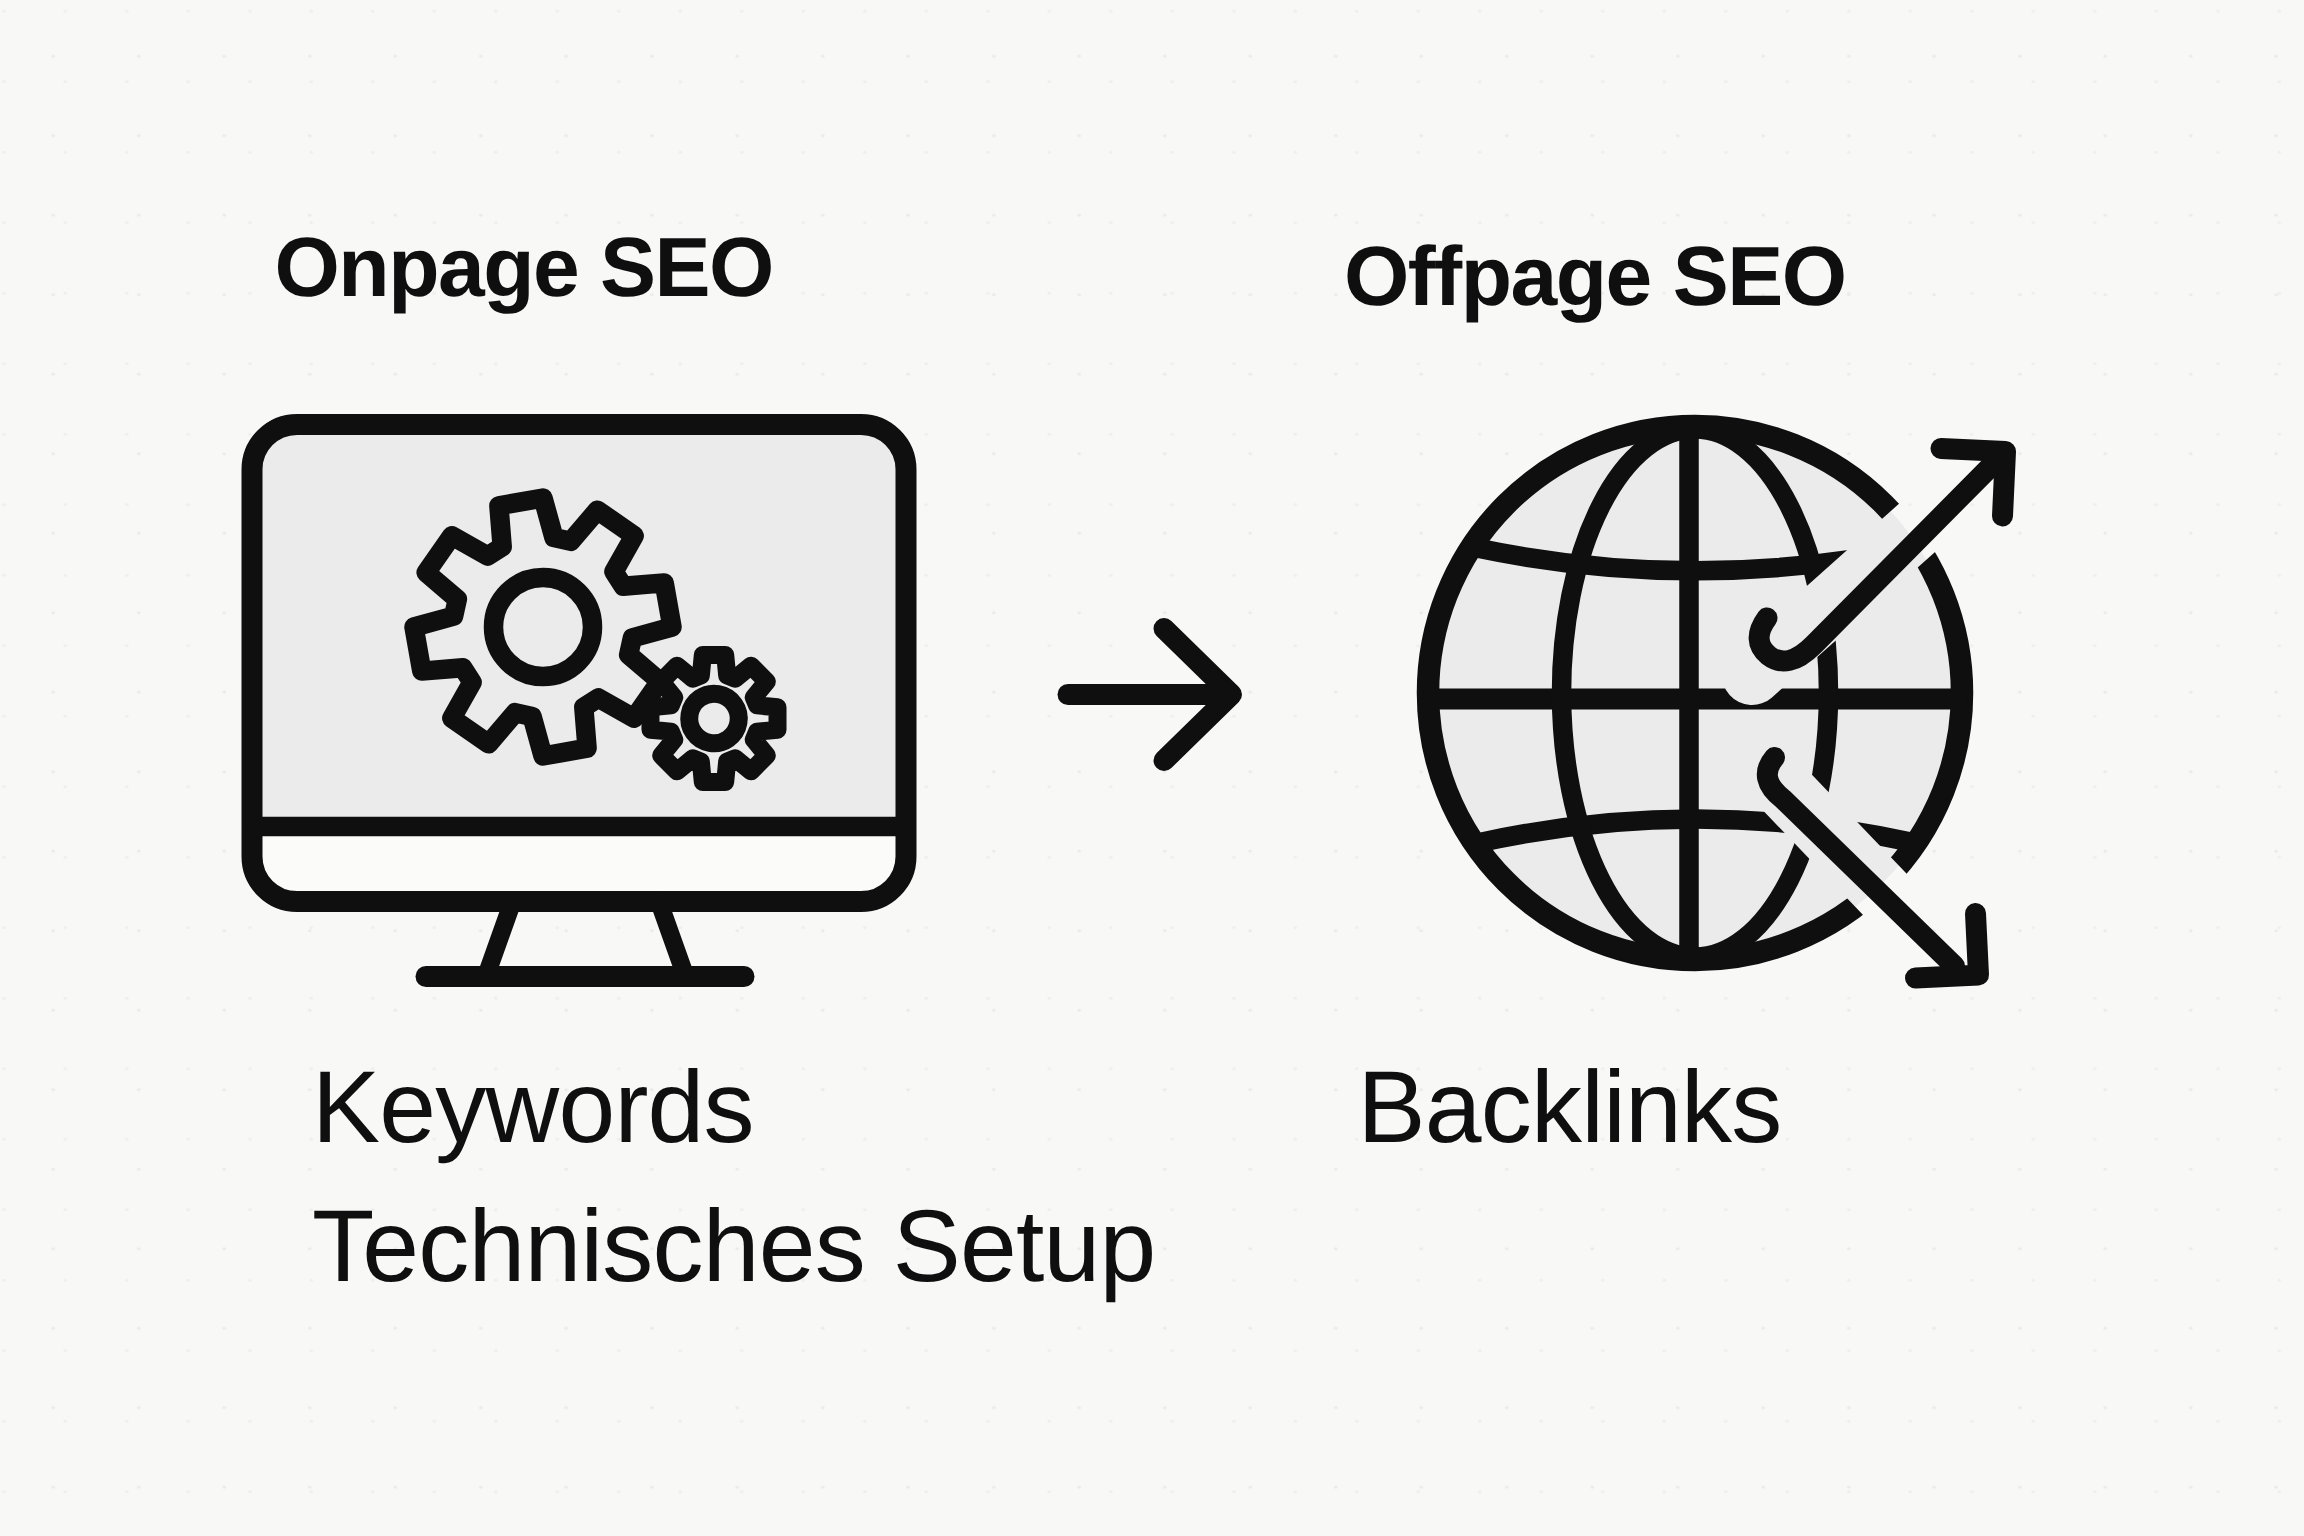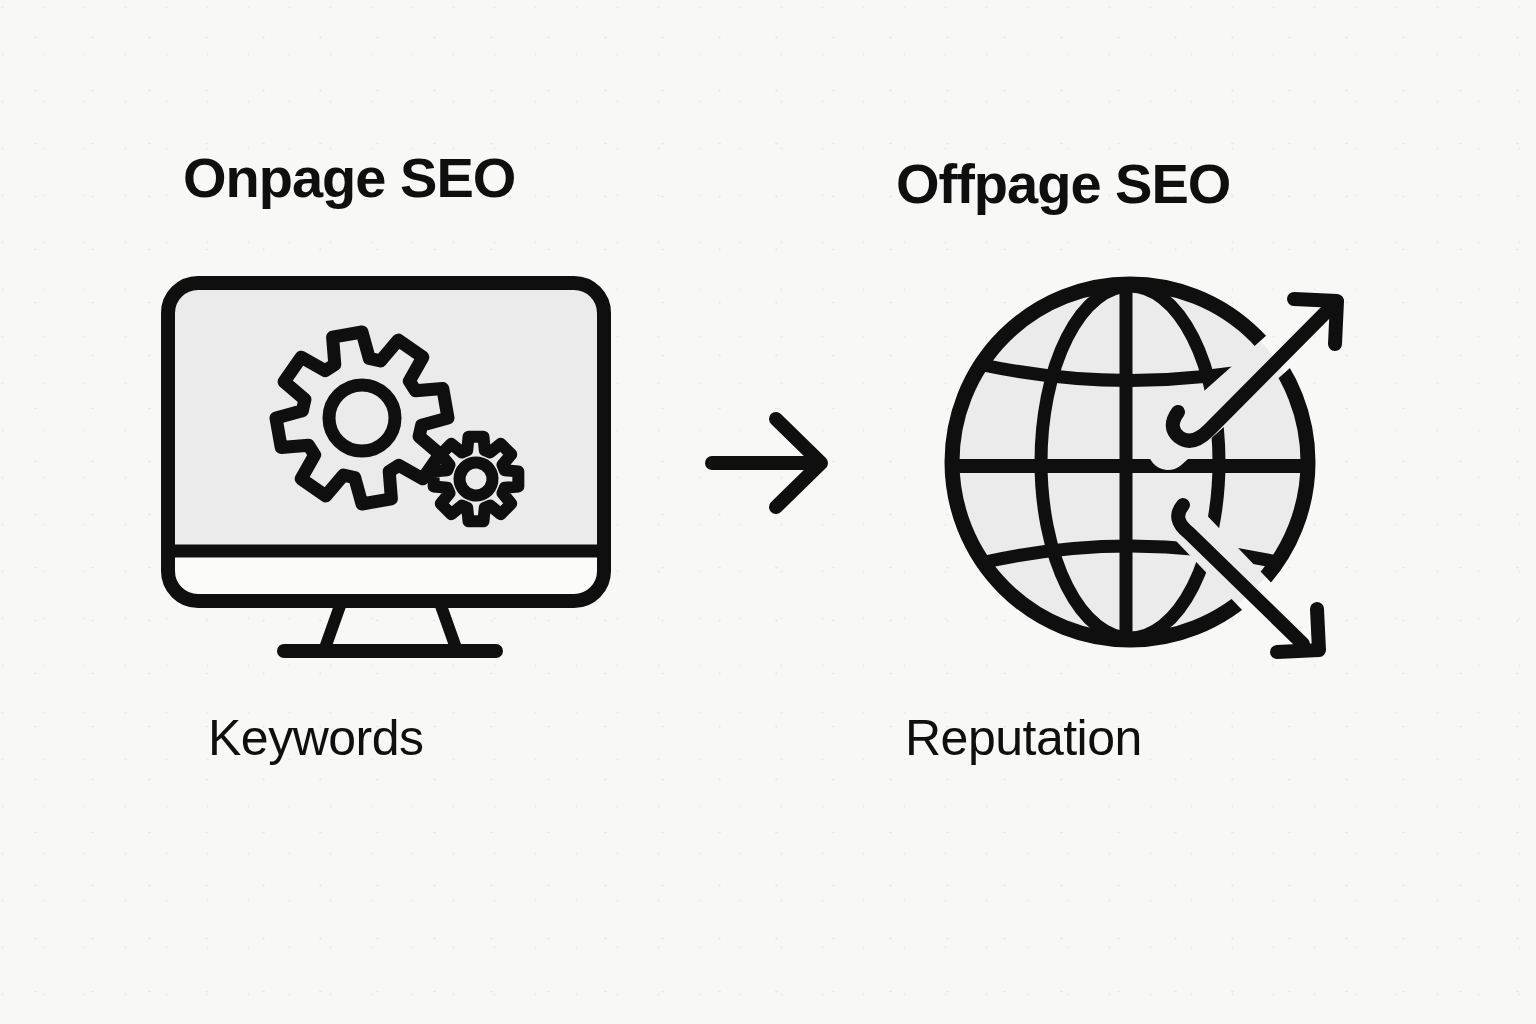--- a/index.html
+++ b/index.html
@@ -33,21 +33,21 @@
     font-weight:700;
     letter-spacing:-1px;
     line-height:1;
     color:var(--ink);
     white-space:nowrap;
   }
   .title.left{left:183px;top:150px;}
   .title.right{left:896px;top:156px;}
   .labels{
     position:absolute;
-    font-size:50px;
+    font-size:68px;
     font-weight:400;
     letter-spacing:-0.5px;
     line-height:93px;
     color:var(--ink);
     white-space:nowrap;
   }
   .labels.left{left:208px;top:692px;}
   .labels.right{left:905px;top:692px;}
 </style>
 </head>
@@ -112,19 +112,20 @@
         <path class="s" d="M1317 609 L1319 650 L1277 652" stroke-width="14"></path>
       </g>
     </g>
   </svg>
 
   <h1 class="title left">Onpage SEO</h1>
   <h1 class="title right">Offpage SEO</h1>
 
   <div class="labels left">
     <div>Keywords</div>
+    <div>Technisches Setup</div>
   </div>
 
   <div class="labels right">
-    <div>Reputation</div>
+    <div>Backlinks</div>
   </div>
 
 </div>
 
 </body></html>

